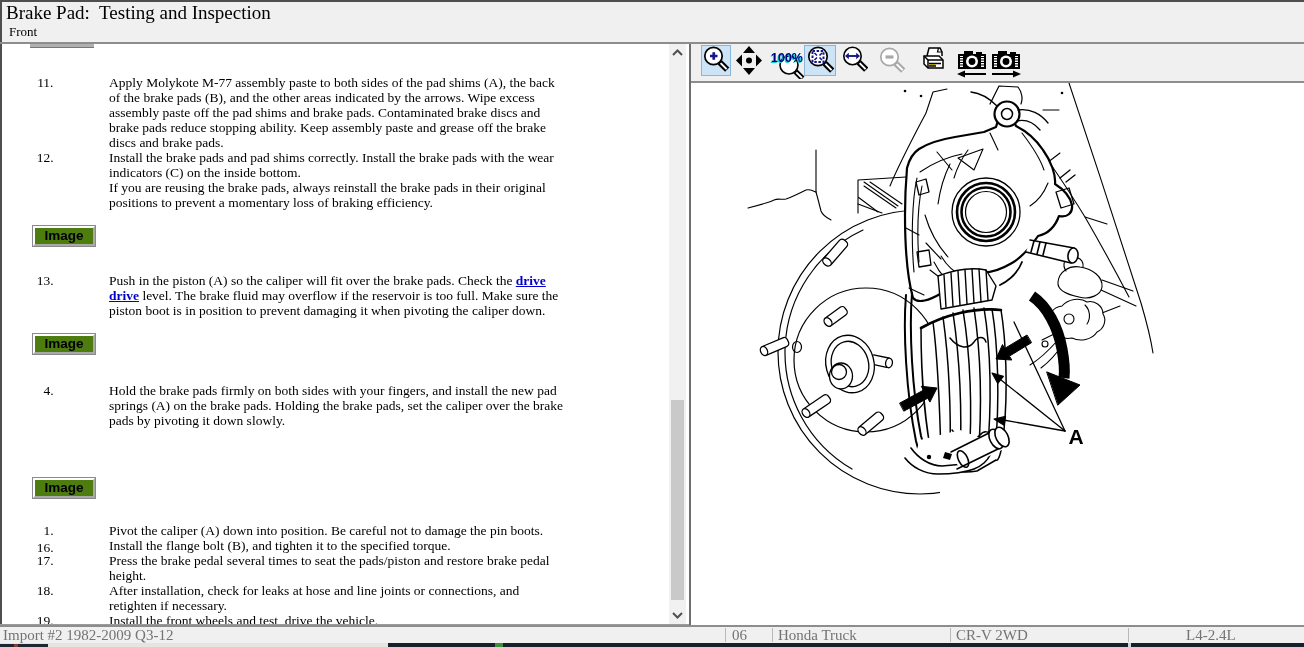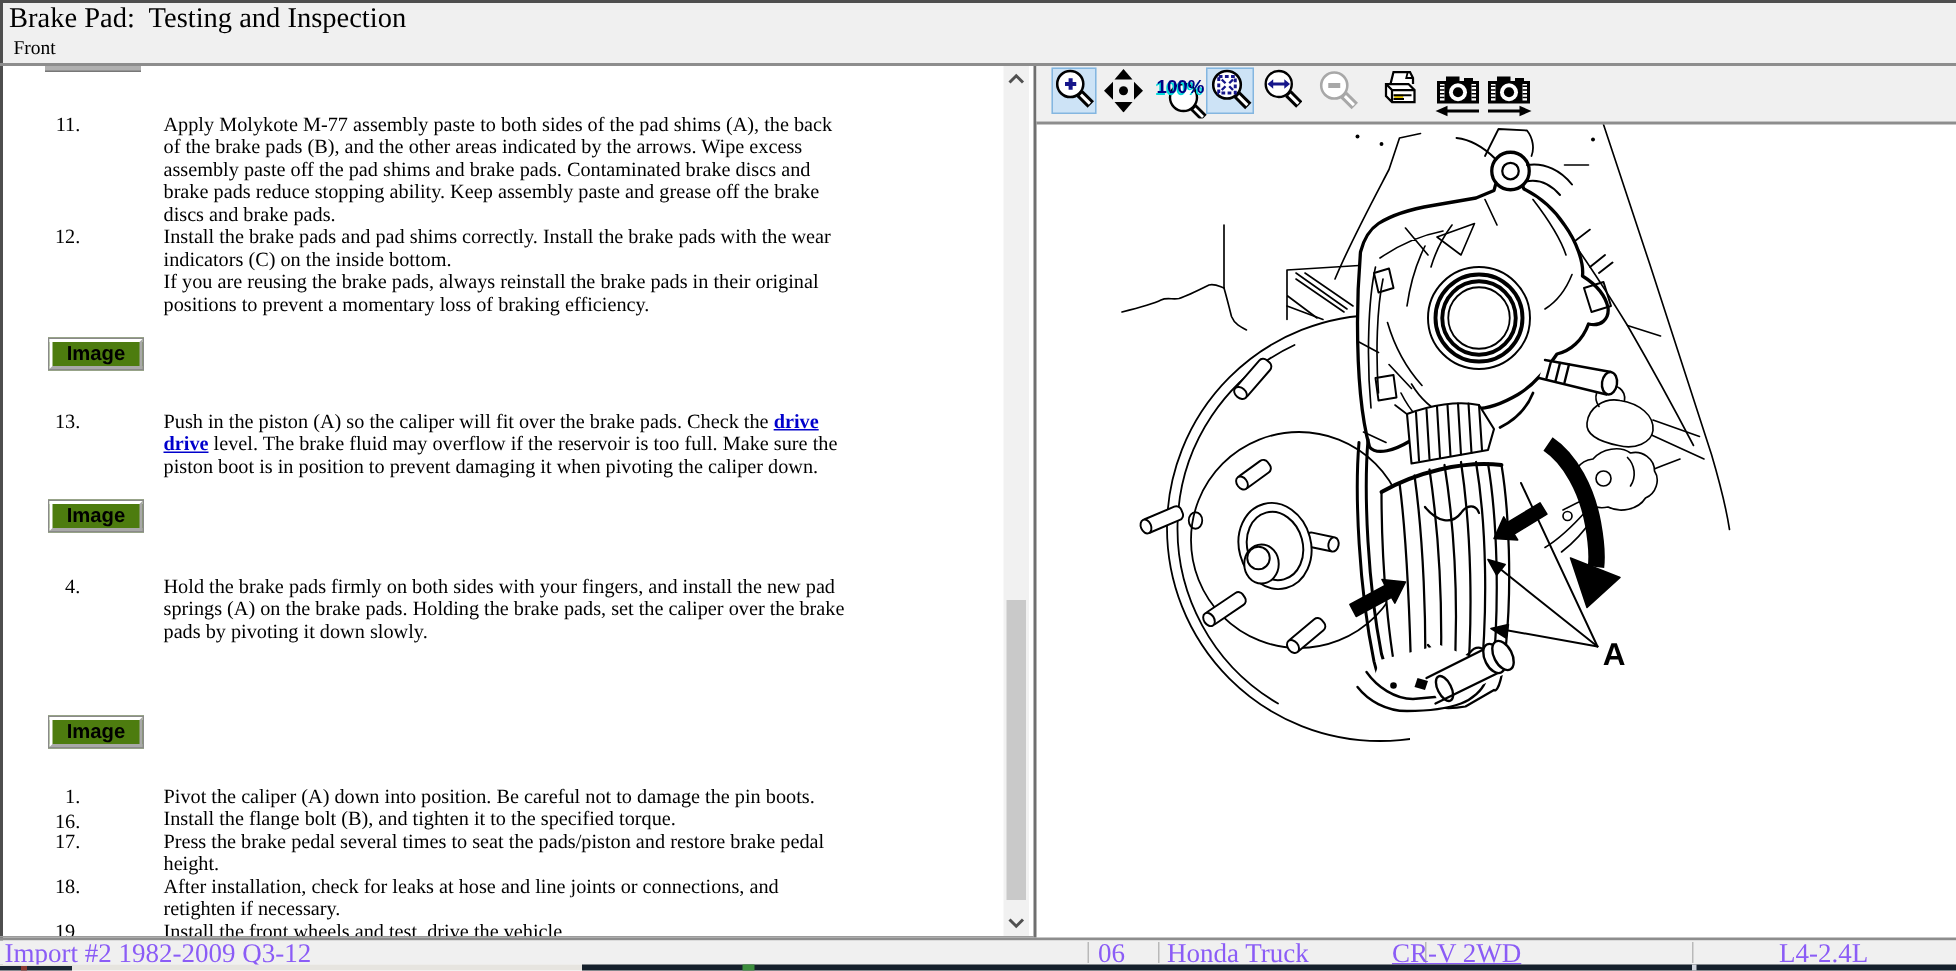--- a/index.html
+++ b/index.html
@@ -1,18 +1,18 @@
 <!DOCTYPE html>
 <html><head>
 <meta charset="utf-8">
 <style>
 html,body{margin:0;padding:0;}
 body{width:1304px;height:647px;background:#ffffff;font-family:"Liberation Serif",serif;overflow:hidden;position:relative;}
 .abs{position:absolute;}
-.txt{font-size:18px;line-height:15px;color:#8b5cf6;}
+.txt{font-size:15px;line-height:15px;color:#737373;}
 .num{position:absolute;left:26px;width:25.5px;text-align:right;font-size:13.5px;line-height:15px;}
 .body-line{position:absolute;left:59px;font-size:13.5px;line-height:15px;white-space:nowrap;margin-left:48px;}
 .imgbtn{position:absolute;left:30px;width:64px;height:22px;background:#4d7c0f;border:1px solid #8a8a8a;box-sizing:border-box;}
 .imgbtn .bevel{position:absolute;left:0;top:0;right:0;bottom:0;border-top:2px solid #ffffff;border-left:2px solid #ffffff;border-right:2px solid #a9a9a9;border-bottom:2px solid #a9a9a9;box-sizing:border-box;}
 .imgbtn .lbl{position:absolute;left:0;top:2px;width:100%;text-align:center;font-family:"Liberation Sans",sans-serif;font-weight:bold;font-size:13.5px;color:#000;}
 a.lnk{color:#0000cc;font-weight:bold;text-decoration:underline;}
 .sep{position:absolute;width:1px;background:#b9b9b9;}
 </style>
 </head>
 <body>
@@ -332,21 +332,21 @@
 
 <div class="abs" style="left:0;top:625px;width:1304px;height:2px;background:#8d8d8d;"></div>
 <div class="abs" style="left:0;top:627px;width:1304px;height:16px;background:#f0f0f0;"></div>
 <div class="abs txt" style="left:3px;top:627.5px;">Import #2 1982-2009 Q3-12</div>
 <div class="sep" style="left:725px;top:628px;height:14px;"></div>
 <div class="sep" style="left:772px;top:628px;height:14px;"></div>
 <div class="sep" style="left:950px;top:628px;height:14px;"></div>
 <div class="sep" style="left:1128px;top:628px;height:14px;"></div>
 <div class="abs txt" style="left:732px;top:627.5px;">06</div>
 <div class="abs txt" style="left:778px;top:627.5px;">Honda Truck</div>
-<div class="abs txt" style="left:928px;top:627.5px;text-decoration:underline;">CR-V 2WD</div>
+<div class="abs txt" style="left:956px;top:627.5px;">CR-V 2WD</div>
 <div class="abs txt" style="left:1186px;top:627.5px;">L4-2.4L</div>
 
 <div class="abs" style="left:0;top:643px;width:1304px;height:4px;background:#e6e4df;"></div>
 <div class="abs" style="left:0;top:644px;width:48px;height:3px;background:#1c2733;"></div>
 <div class="abs" style="left:14px;top:644px;width:4px;height:3px;background:#8b3a30;"></div>
 <div class="abs" style="left:388px;top:643px;width:916px;height:4px;background:#15202c;"></div>
 <div class="abs" style="left:1128px;top:643px;width:3px;height:4px;background:#cfd4dc;"></div>
 <div class="abs" style="left:495px;top:643px;width:8px;height:4px;background:#3d8e3d;"></div>
 
 </body></html>

